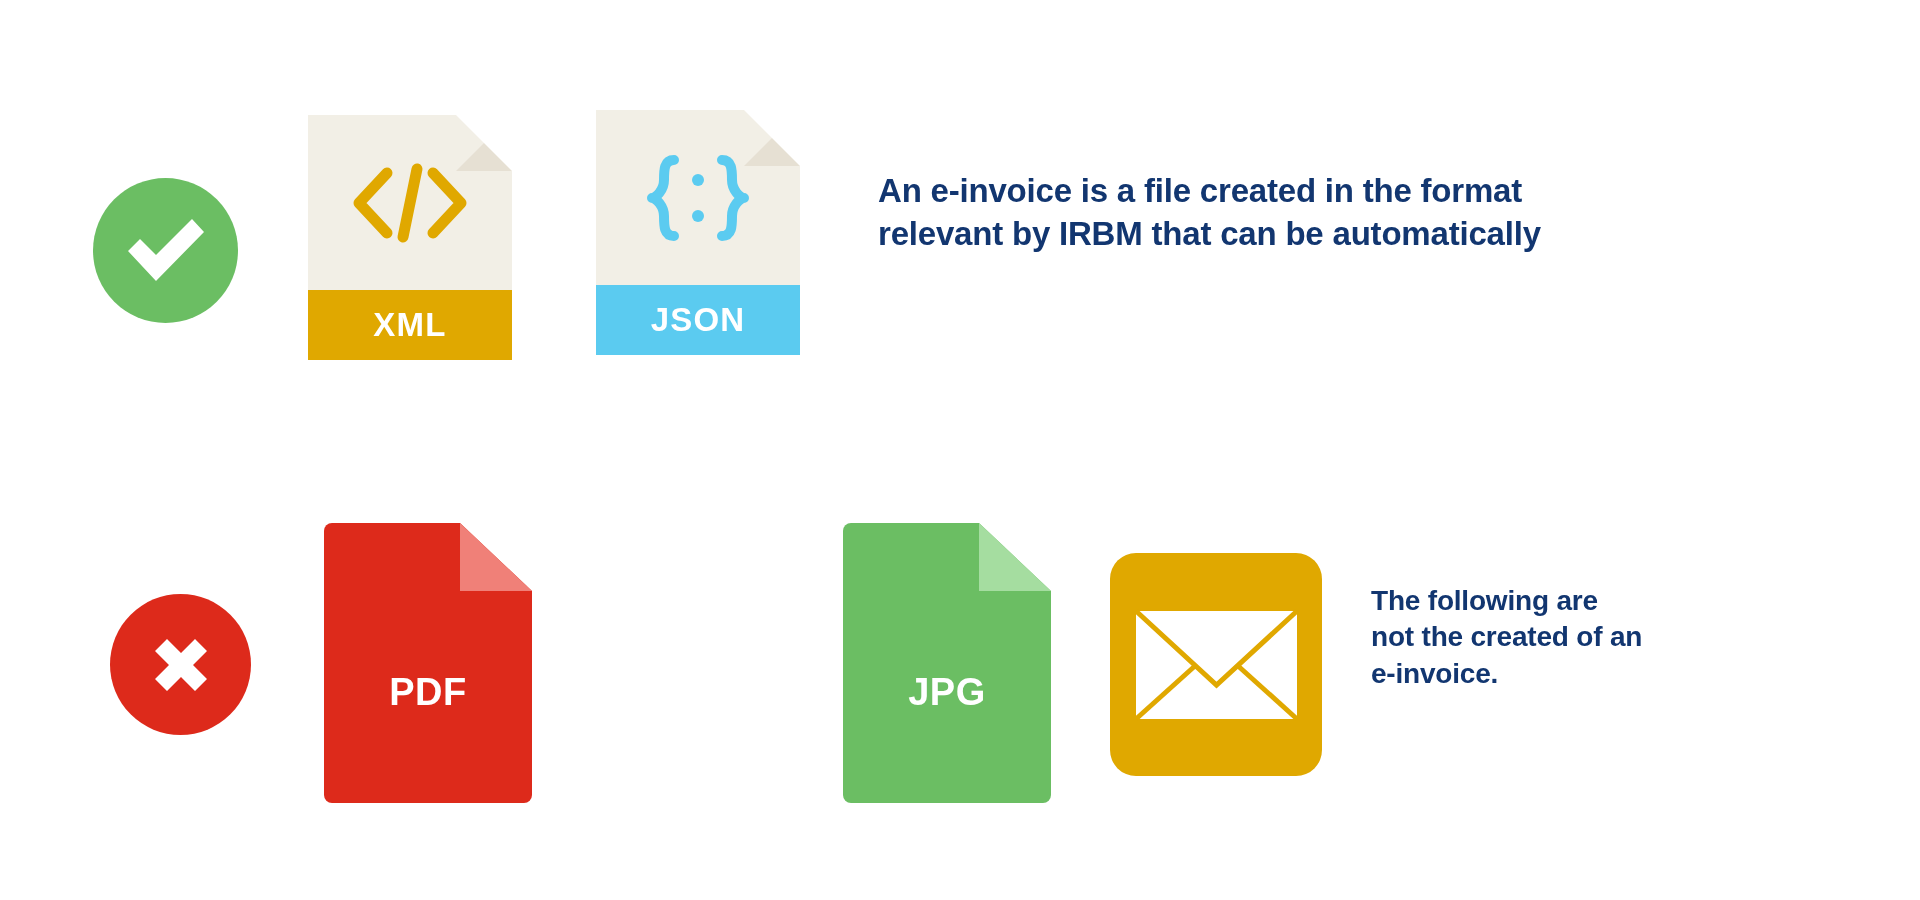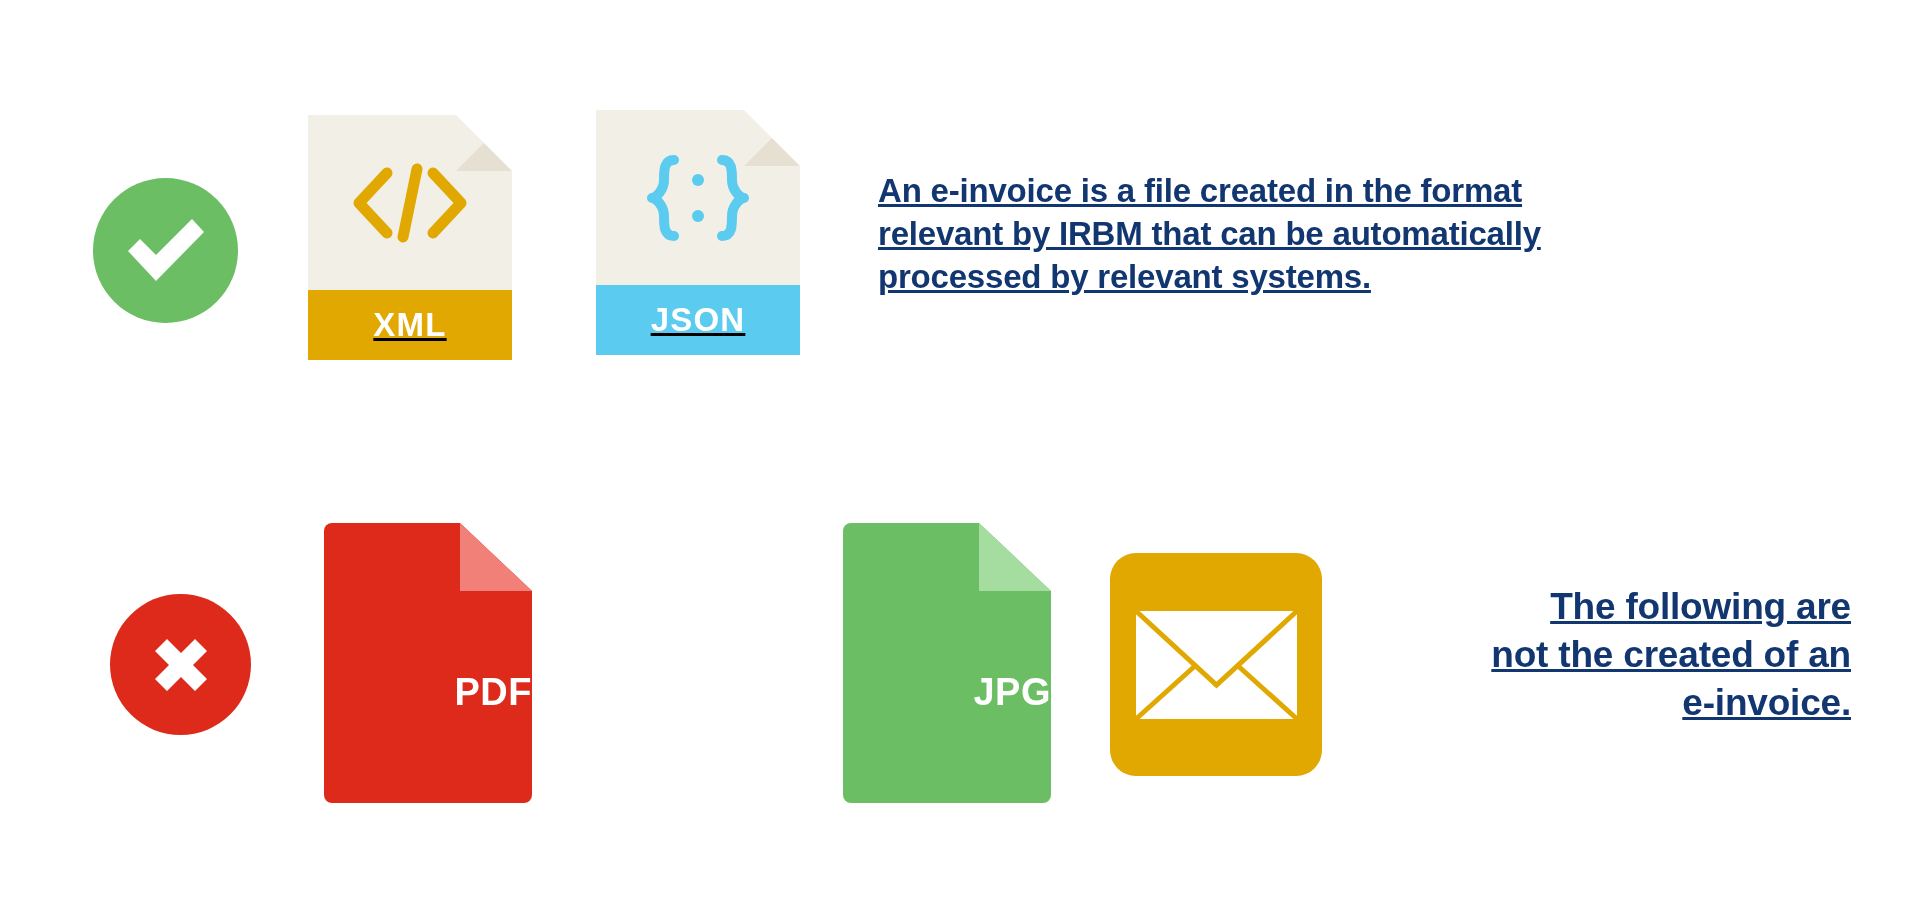--- a/index.html
+++ b/index.html
@@ -16,21 +16,21 @@
     -webkit-font-smoothing: antialiased;
   }
   .canvas {
     position: relative;
     width: 1920px;
     height: 900px;
     background: #ffffff;
   }
 
   
-  .abs { position: absolute; text-decoration: underline; }
+  .abs { position: absolute; }
 
   
   .badge-circle {
     border-radius: 50%;
     display: flex;
     align-items: center;
     justify-content: center;
   }
   .badge-ok {
     left: 93px; top: 178px;
@@ -92,21 +92,21 @@
   .solid-card {
     width: 208px;
     height: 280px;
   }
   .solid-card svg { display: block; }
   .solid-ext {
     position: absolute;
     left: 0;
     top: 148px;
     width: 208px;
-    text-align: right;
+    text-align: center;
     color: #ffffff;
     font-size: 38px;
     font-weight: bold;
     letter-spacing: 0.5px;
   }
   .card-pdf { left: 324px; top: 523px; }
   .card-doc { left: 584px; top: 523px; }
   .card-jpg { left: 843px; top: 523px; }
 
   
@@ -130,22 +130,21 @@
   .copy-top {
     left: 878px;
     top: 170px;
     width: 940px;
     font-size: 33px;
   }
   .copy-bottom {
     left: 1371px;
     top: 583px;
     width: 480px;
-    font-size: 37px;
-    text-align: right;
+    font-size: 28px;
   }
   .copy p { margin: 0; }
 </style>
 </head>
 <body>
 
 <div class="canvas">
 
   <div class="abs badge-circle badge-ok">
     <svg width="92" height="72" viewBox="0 0 92 72" aria-hidden="true">
@@ -180,21 +179,20 @@
           <line x1="68" y1="8" x2="54" y2="76"></line>
         </g>
       </svg>
     </div>
     <div class="paper-label label-xml">XML</div>
   </div>
 
   <div class="abs copy copy-top">
     <p>An e-invoice is a file created in the format</p>
     <p>relevant by IRBM that can be automatically</p>
-    <p>processed by relevant systems.</p>
   </div>
 
   <div class="abs badge-circle badge-no">
     <svg width="76" height="76" viewBox="0 0 76 76" aria-hidden="true">
       <polygon fill="#FFFFFF" points="38,26 52,12 64,24 50,38 64,52 52,64 38,50 24,64 12,52 26,38 12,24 24,12"></polygon>
     </svg>
   </div>
 
   <div class="abs solid-card card-pdf">
     <svg width="208" height="280" viewBox="0 0 208 280" aria-hidden="true">

